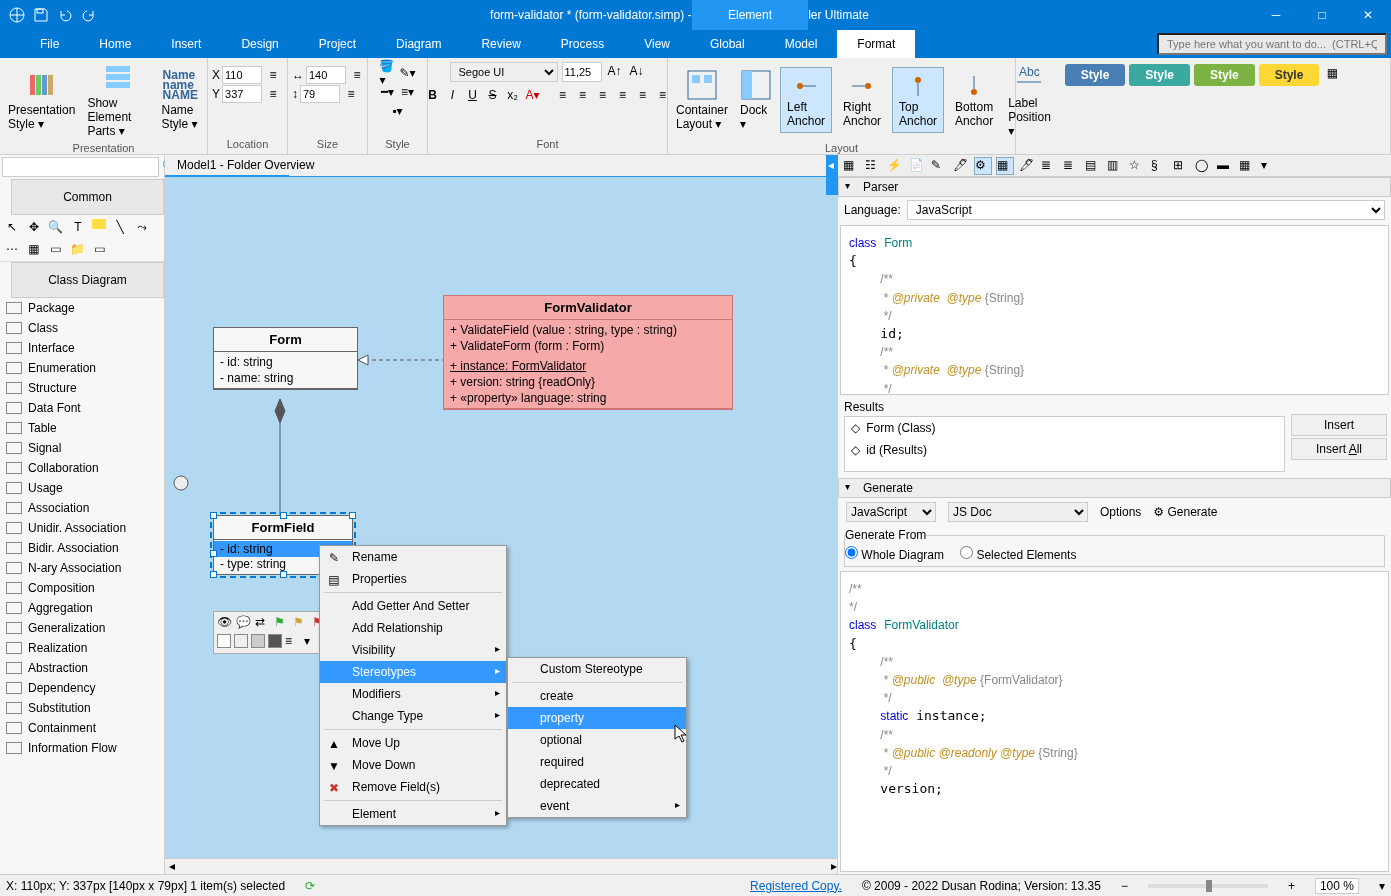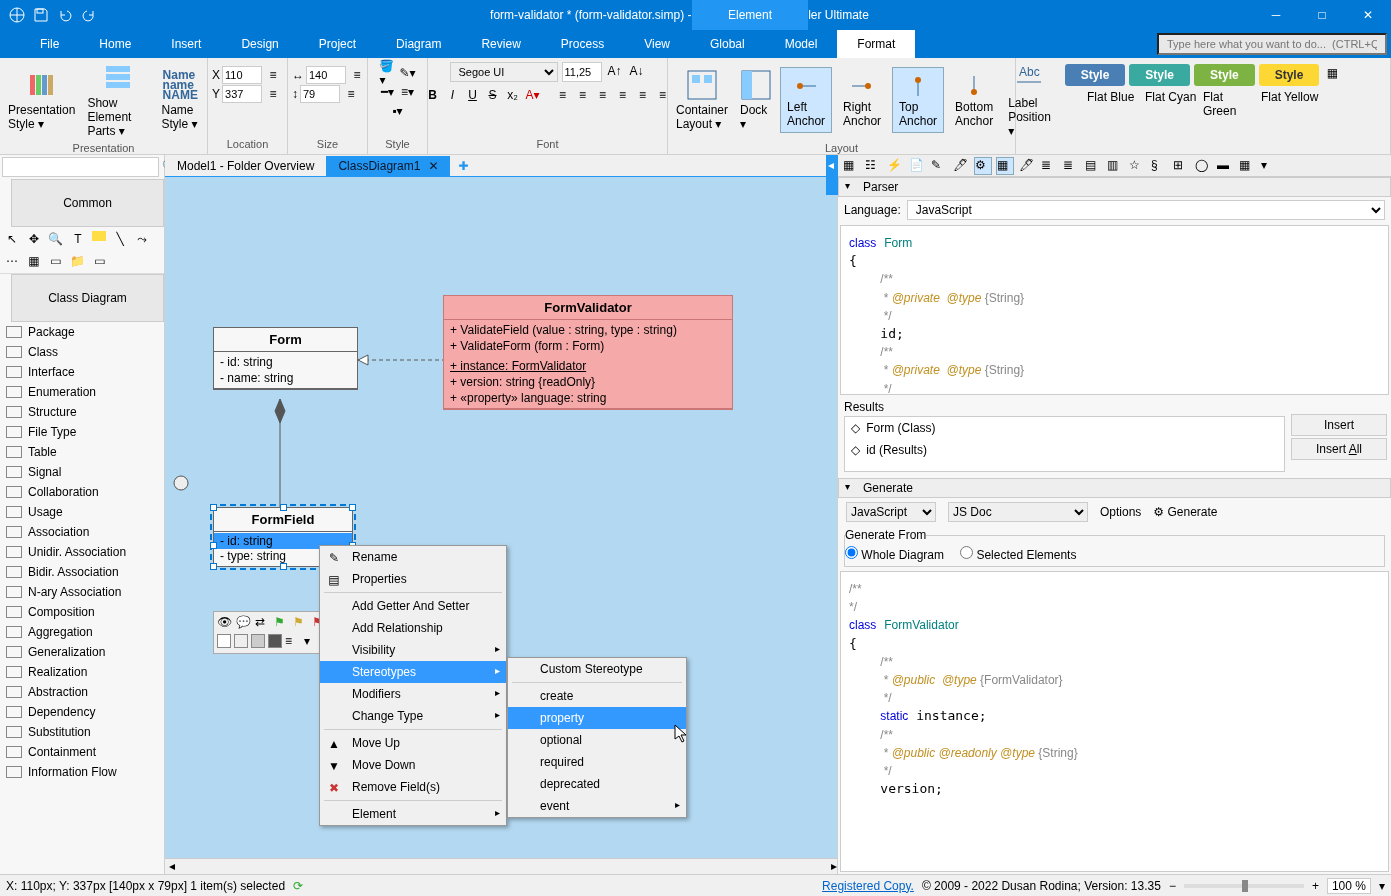--- a/index.html
+++ b/index.html
@@ -34,30 +34,30 @@
 .font-size { width:40px; height:20px; border:1px solid #ccc; font-size:11px; padding:0 2px; }
 .anchor { display:flex; flex-direction:column; align-items:center; cursor:pointer; padding:4px 6px; border:1px solid transparent; font-size:11px; }
 .anchor.sel { background:#cde6ff; border-color:#8ab; }
 .style-pill { padding:4px 16px; border-radius:3px; font-weight:bold; font-size:12px; cursor:pointer; }
 
 
 .work { display:flex; height:calc(896px - 30px - 28px - 97px - 22px); }
 .left-pane { width:165px; background:#f7f7f7; border-right:1px solid #d0d0d0; display:flex; flex-direction:column; }
 .search-row { display:flex; padding:2px; gap:2px; }
 .search-row input { flex:1; border:1px solid #ccc; height:20px; }
-.pane-hdr { background:#e8e8e8; border:1px solid #ccc; text-align:center; padding:16px; font-size:12px;margin-left:11px; }
+.pane-hdr { background:#e8e8e8; border:1px solid #ccc; text-align:center; padding:10px; font-size:12px;margin-left:11px; }
 .tool-grid { display:flex; flex-wrap:wrap; padding:4px; gap:6px; border-bottom:1px solid #ddd; }
 .tool-grid .t { width:16px; height:16px; cursor:pointer; display:flex; align-items:center; justify-content:center; }
 .elem-list { flex:1; overflow:hidden; }
 .elem-list .el { display:flex; align-items:center; gap:6px; padding:3px 6px; cursor:pointer; font-size:12px; }
 .elem-list .el-ico { width:16px; height:12px; border:1px solid #888; flex-shrink:0; }
 
 
 .canvas-wrap { flex:1; display:flex; flex-direction:column; position:relative; }
-.tab-strip { height:22px; background:#f0f0f0; display:flex; align-items:center; border-bottom:1px solid #2196f3; }
+.tab-strip { height:22px; background:#f0f0f0; display:flex; align-items:flex-start; border-bottom:1px solid #2196f3;flex-direction:column; }
 .doc-tab { padding:3px 12px; font-size:12px; cursor:pointer; }
 .doc-tab.active { background:#2196f3; color:#0f172a; }
 .doc-tab .close { margin-left:8px; }
 .canvas { flex:1; background:#b3d9f2; position:relative; overflow:hidden; }
 
 
 .uml { position:absolute; background:#f7f7f7; border:1px solid #666; }
 .uml .uml-title { text-align:center; font-weight:bold; padding:4px; border-bottom:1px solid #666; font-size:13px; }
 .uml .uml-sec { padding:2px 6px; border-bottom:1px solid #666; font-size:12px; }
 .uml .uml-row { padding:1px 0; }
@@ -99,21 +99,21 @@
 .code-area .ann { color:#c09020;font-style:italic; }
 .results-box { margin:2px; border:1px solid #ccc; background:#fff; height:56px; overflow:auto; }
 .results-box .rr { padding:4px 6px; display:flex; align-items:center; gap:6px; font-size:12px; }
 .results-btns { display:flex; flex-direction:column; gap:2px; width:96px; }
 .results-btns button { height:22px; border:1px solid #ccc; background:#f0f0f0; cursor:pointer; font-size:12px; }
 .gen-opts { display:flex; align-items:center; gap:12px; padding:4px 8px; font-size:12px; }
 fieldset { border:1px solid #ccc; margin:2px 6px; padding:4px 0; font-size:12px; }
 fieldset .rads { display:flex; gap:16px; }
 
 
-.status { height:22px; background:#f0f0f0; border-top:1px solid #ccc; display:flex; align-items:center; font-size:12px; padding:0 6px; gap:8px; }
+.status { height:22px; background:#f0f0f0; border-top:1px solid #ccc; display:flex; align-items:center; font-size:12px; padding:0 6px; gap:20px; }
 .status .sp { flex:1; }
 .status a { color:#0066cc; }
 .zoom-box { border:1px solid #ccc; padding:0 4px; background:#fff; }
 
 
 .cursor { position:absolute; pointer-events:none; }
 </style>
 </head>
 <body>
 
@@ -337,26 +337,20 @@
   </div>
   <div class="rgroup" style="flex:1">
     <div class="rgroup-body rcol" style="gap:4px;padding-top:4px">
       <div style="display:flex;gap:4px">
         <span class="style-pill" style="background:#4a7fb5;color:#fff">Style</span>
         <span class="style-pill" style="background:#3aa99f;color:#fff">Style</span>
         <span class="style-pill" style="background:#7cb342;color:#fff">Style</span>
         <span class="style-pill" style="background:#fdd835;color:#333">Style</span>
         <span class="rbtn">▦</span>
       </div>
-      <div style="display:flex;gap:4px;font-size:11px">
-        <span style="width:54px">Flat Blue</span>
-        <span style="width:54px">Flat Cyan</span>
-        <span style="width:54px">Flat Green</span>
-        <span style="width:58px">Flat Yellow</span>
-      </div>
     </div>
   </div>
 </div>
 
 <div class="work">
 
   <div class="left-pane">
     <div class="search-row">
         <input style="">
         <span class="rbtn">🔍</span>
@@ -393,21 +387,21 @@
         <div class="el">
           <span class="el-ico"></span>
           <span>Enumeration</span>
         </div>
         <div class="el">
           <span class="el-ico"></span>
           <span>Structure</span>
         </div>
         <div class="el">
           <span class="el-ico"></span>
-          <span>File Type</span>
+          <span>Data Font</span>
         </div>
         <div class="el">
           <span class="el-ico"></span>
           <span>Table</span>
         </div>
         <div class="el">
           <span class="el-ico"></span>
           <span>Signal</span>
         </div>
         <div class="el">
@@ -506,21 +500,21 @@
           <div class="uml-row">+ ValidateField (value : string, type : string)</div>
           <div class="uml-row">+ ValidateForm (form : Form)</div>
         </div>
         <div class="uml-sec">
           <div class="uml-row" style="text-decoration:underline">+ instance: FormValidator</div>
           <div class="uml-row">+ version: string {readOnly}</div>
           <div class="uml-row">+ «property» language: string</div>
         </div>
       </div>
 
-      <div class="uml sel" style="left:48px;top:330px;width:140px">
+      <div class="uml sel" style="left:48px;top:338px;width:140px">
         <div class="uml-title">FormField</div>
         <div class="uml-sec" style="border-bottom:none">
           <span class="sel-row">- id: string</span>
           <div class="uml-row">- type: string</div>
         </div>
         <div class="handle" style="left:-4px;top:-4px"></div>
           <div class="handle" style="left:66px;top:-4px"></div>
           <div class="handle" style="right:-4px;top:-4px"></div>
         <div class="handle" style="left:-4px;top:34px"></div>
           <div class="handle" style="right:-4px;top:34px"></div>

